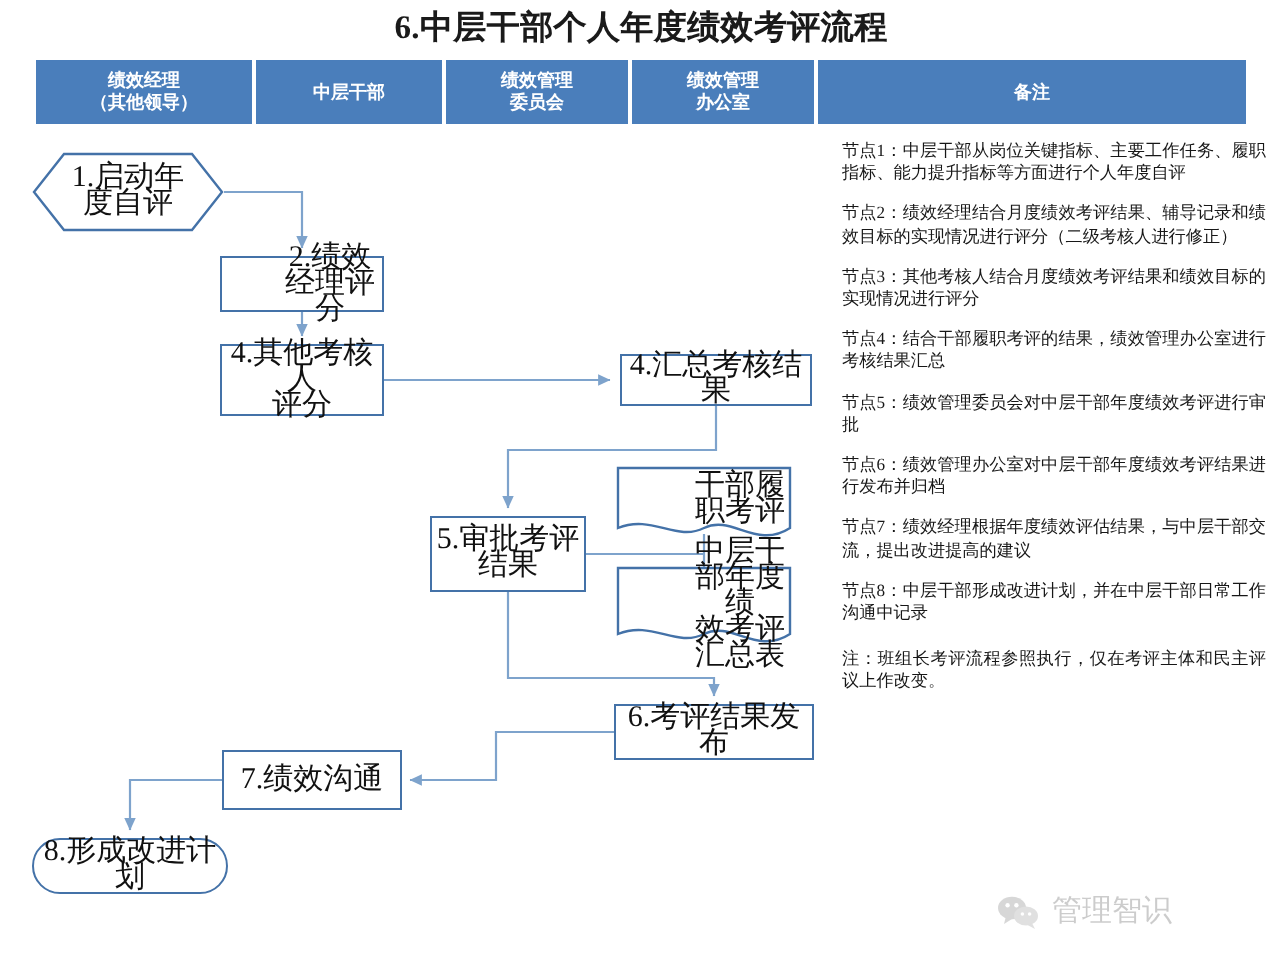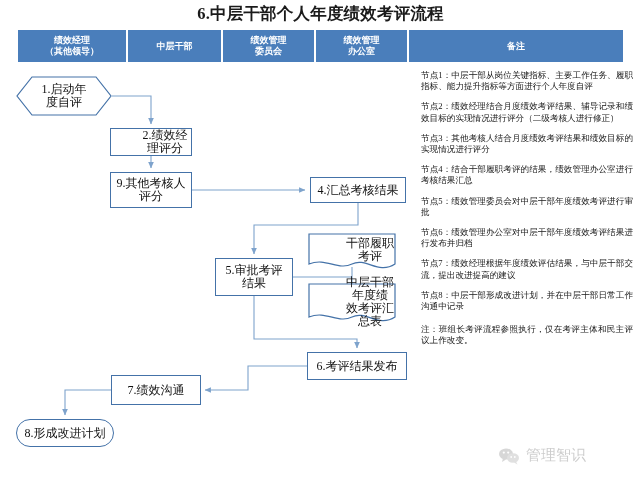--- a/index.html
+++ b/index.html
@@ -75,21 +75,21 @@
   .node {
     position: absolute;
     box-sizing: border-box;
     display: flex;
     align-items: center;
     justify-content: center;
     text-align: center;
     background: #ffffff;
     border: 1.2px solid #4472a8;
     color: #111111;
-    font-size: 12px;
+    font-size: 15px;
     line-height: 13px;
     font-family: "Liberation Serif", "DejaVu Serif", serif;
   }
   .node-rect { }
   .node-round {
     border-radius: 999px;
   }
   .node-hex {
     border: none;
     background: transparent;
@@ -230,21 +230,21 @@
     </svg>
     <span class="hex-label" style="white-space:pre-line;">1.启动年
 度自评</span>
   </div>
 
   <div class="node node-rect" id="node-2">
     <span style="white-space:pre-line;">2.绩效经理评分</span>
   </div>
 
   <div class="node node-rect" id="node-3">
-    <span style="white-space:pre-line;">9.其他考核人
+    <span style="white-space:pre-line;">4.其他考核人
 评分</span>
   </div>
 
   <div class="node node-rect" id="node-4">
     <span style="white-space:pre-line;">4.汇总考核结果</span>
   </div>
 
   <div class="node node-rect" id="node-5">
     <span style="white-space:pre-line;">5.审批考评
 结果</span>

